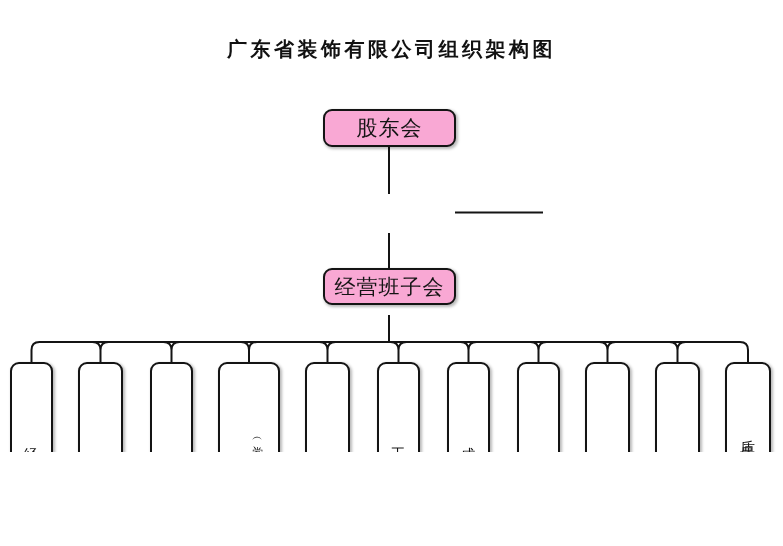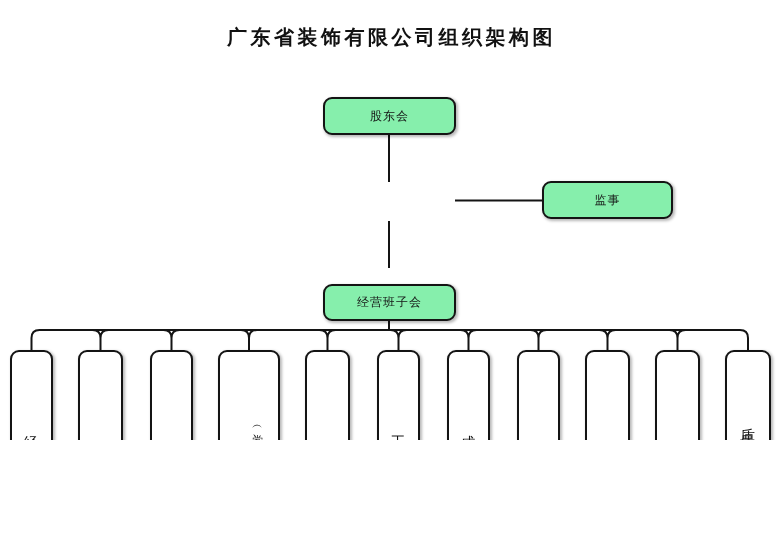--- a/index.html
+++ b/index.html
@@ -7,20 +7,21 @@
     padding: 0;
     background: #ffffff;
     font-family: "Liberation Sans", "DejaVu Sans", sans-serif;
   }
   #canvas {
     position: relative;
     width: 783px;
     height: 440px;
     background: #ffffff;
     overflow: hidden;
+    margin-top: 12px;
   }
   #chart-title {
     position: absolute;
     left: 0;
     top: 24px;
     width: 783px;
     text-align: center;
     font-family: "Liberation Serif", "DejaVu Serif", serif;
     font-weight: bold;
     font-size: 20px;
@@ -39,22 +40,22 @@
     box-sizing: border-box;
     border: 2.5px solid #141414;
     border-radius: 9px;
     display: flex;
     align-items: center;
     justify-content: center;
     color: #141414;
     box-shadow: 1.5px 1.5px 3px rgba(0,0,0,0.28);
   }
   .node.blue {
-    background: #86efac;
-    font-size: 12px;
+    background: #f9a8d4;
+    font-size: 21px;
     letter-spacing: 1px;
   }
   .node.dept {
     background: #ffffff;
     font-size: 15px;
   }
   .vtext {
     writing-mode: vertical-rl;
     text-orientation: mixed;
     letter-spacing: 7px;
@@ -100,25 +101,22 @@
     <path d="M 530.5 330 Q 538.5 330 538.5 338 L 538.5 350 M 546.5 330 Q 538.5 330 538.5 338"></path>
     <path d="M 599.5 330 Q 607.5 330 607.5 338 L 607.5 350 M 615.5 330 Q 607.5 330 607.5 338"></path>
     <path d="M 669.5 330 Q 677.5 330 677.5 338 L 677.5 350 M 685.5 330 Q 677.5 330 677.5 338"></path>
   </svg>
 
   <div class="node blue" style="left:323px; top:97px; width:133px; height:38px;">
     <span>股东会</span>
   </div>
 
 
-  <div class="node blue" style="left:542px; top:181px; width:131px; height:38px;">
-    <span>监事</span>
-  </div>
 
-  <div class="node blue" style="left:323px; top:284px; width:133px; height:37px;">
+  <div class="node blue" style="left:323px; top:256px; width:133px; height:37px;">
     <span>经营班子会</span>
   </div>
 
   <div class="node dept" style="left:10px; top:350px; width:43px; height:181px;">
     <span class="vtext">经营发展部</span>
   </div>
 
   <div class="node dept" style="left:78px; top:350px; width:45px; height:181px;">
     <span class="vtext">市场部</span>
   </div>

